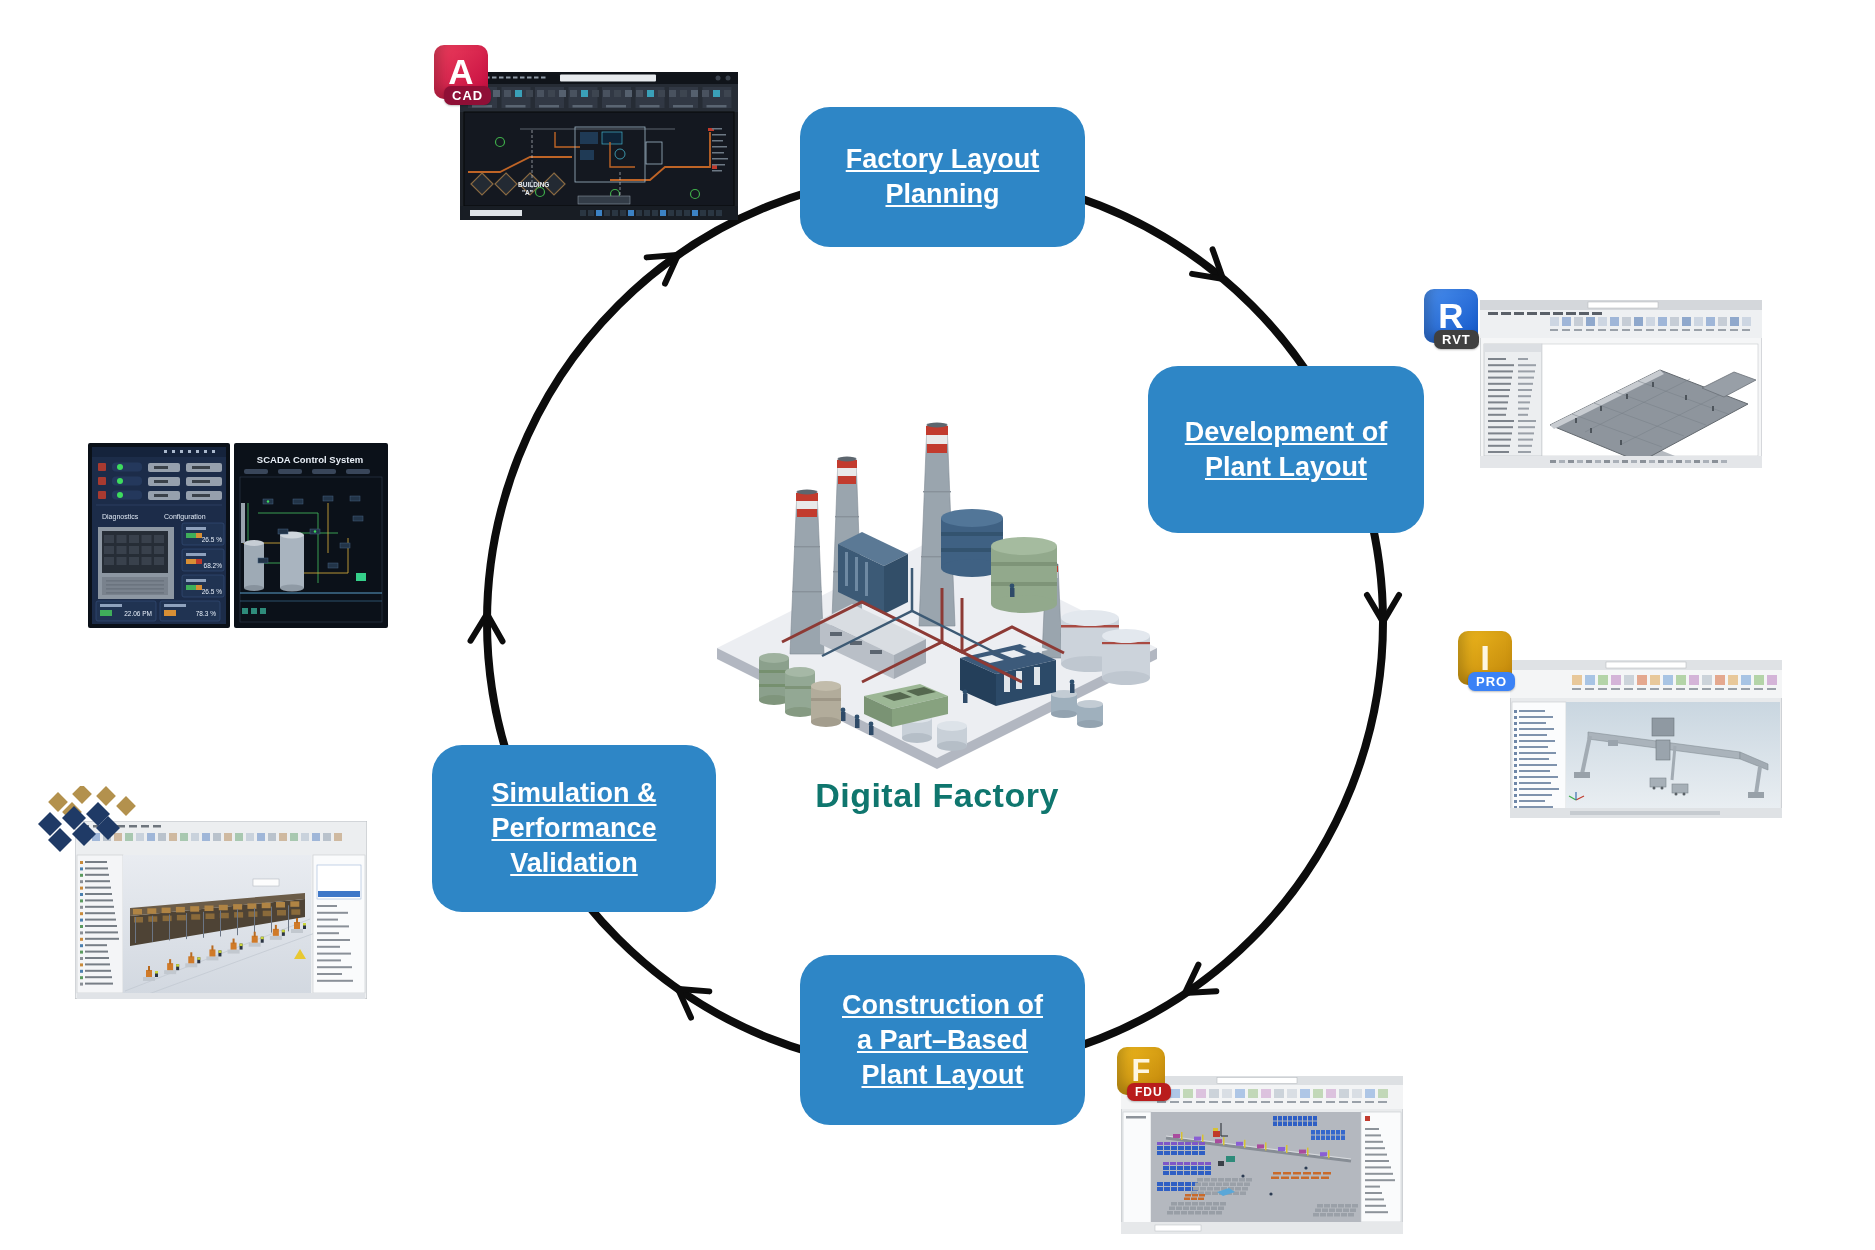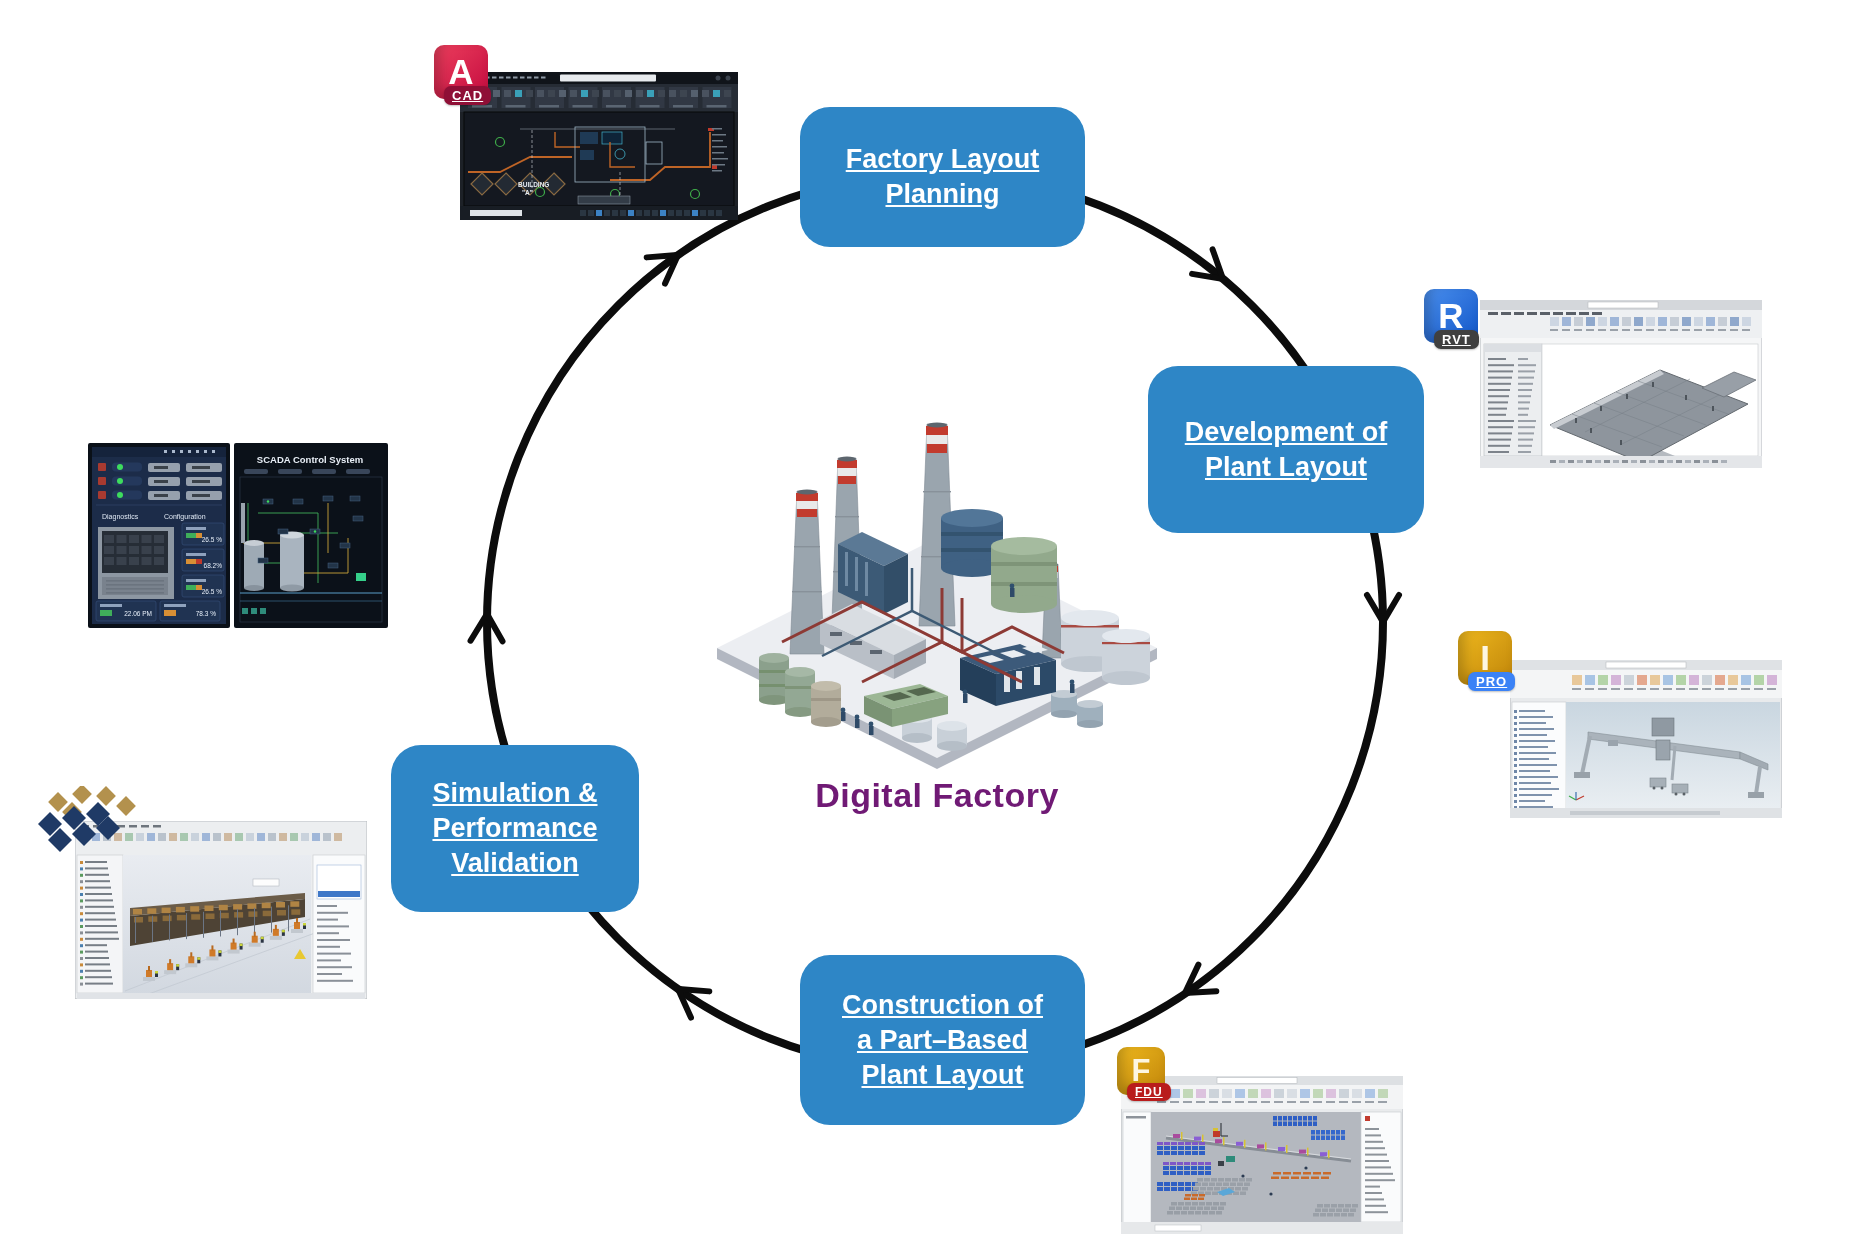--- a/index.html
+++ b/index.html
@@ -5,28 +5,28 @@
   html,body{margin:0;padding:0;background:#fff;}
   #canvas{position:relative;width:1875px;height:1250px;background:#ffffff;
           font-family:"Liberation Sans",sans-serif;overflow:hidden;}
   .abs{position:absolute;}
   .step-box{position:absolute;background:#2e86c6;border-radius:30px;z-index:6;
             display:flex;align-items:center;justify-content:center;text-align:center;
             color:#fff;font-weight:bold;font-size:27px;line-height:35px;
             padding:0 16px;box-sizing:border-box;}
   .step-box span{white-space:pre-line;text-decoration:underline;}
   .center-label{position:absolute;left:712px;top:776px;width:450px;text-align:center;
-                font-size:34px;font-weight:bold;color:#701a75;z-index:3;letter-spacing:.5px;}
+                font-size:34px;font-weight:bold;color:#0f766e;z-index:3;letter-spacing:.5px;}
   .badge{position:absolute;z-index:7;width:56px;}
   .badge .sq{width:54px;height:54px;border-radius:10px;display:flex;align-items:center;
              justify-content:center;font-weight:bold;font-size:35px;color:#fff;
              box-shadow:inset 6px -6px 12px rgba(0,0,0,.22);}
   .badge .tag{position:absolute;left:10px;top:41px;border-radius:7px;color:#fff;
               font-weight:bold;font-size:13px;letter-spacing:1px;padding:2px 8px;
-              box-shadow:0 1px 2px rgba(0,0,0,.25);text-decoration:underline;}
+              box-shadow:0 1px 2px rgba(0,0,0,.25);}
   .badge.small .sq{width:48px;height:48px;font-size:31px;}
   .badge.small .tag{top:36px;font-size:12px;}
   svg{display:block;}
 </style>
 </head>
 <body>
 
 <div id="canvas">
 
   <svg class="abs" style="left:0;top:0;z-index:0" width="1875" height="1250" viewBox="0 0 1875 1250">
@@ -203,21 +203,21 @@
     </div>
   <div class="step-box" style="left:1148px;top:366px;width:276px;height:167px">
     <span>Development of
 Plant Layout</span>
     </div>
   <div class="step-box" style="left:800px;top:955px;width:285px;height:170px">
     <span>Construction of
 a Part–Based
 Plant Layout</span>
     </div>
-  <div class="step-box" style="left:391px;top:745px;width:248px;height:167px">
+  <div class="step-box" style="left:432px;top:745px;width:284px;height:167px">
     <span>Simulation &amp;
 Performance
 Validation</span>
     </div>
 
   <svg class="abs" style="left:460px;top:72px;z-index:2" width="278" height="148" viewBox="0 0 278 148">
     <rect x="0" y="0" width="278" height="148" fill="#1d2127"></rect>
     <rect x="0" y="0" width="278" height="12" fill="#10141a"></rect>
     <rect x="4" y="2" width="8" height="8" fill="#c40b3f"></rect>
     <g id="acad-title-dash">

